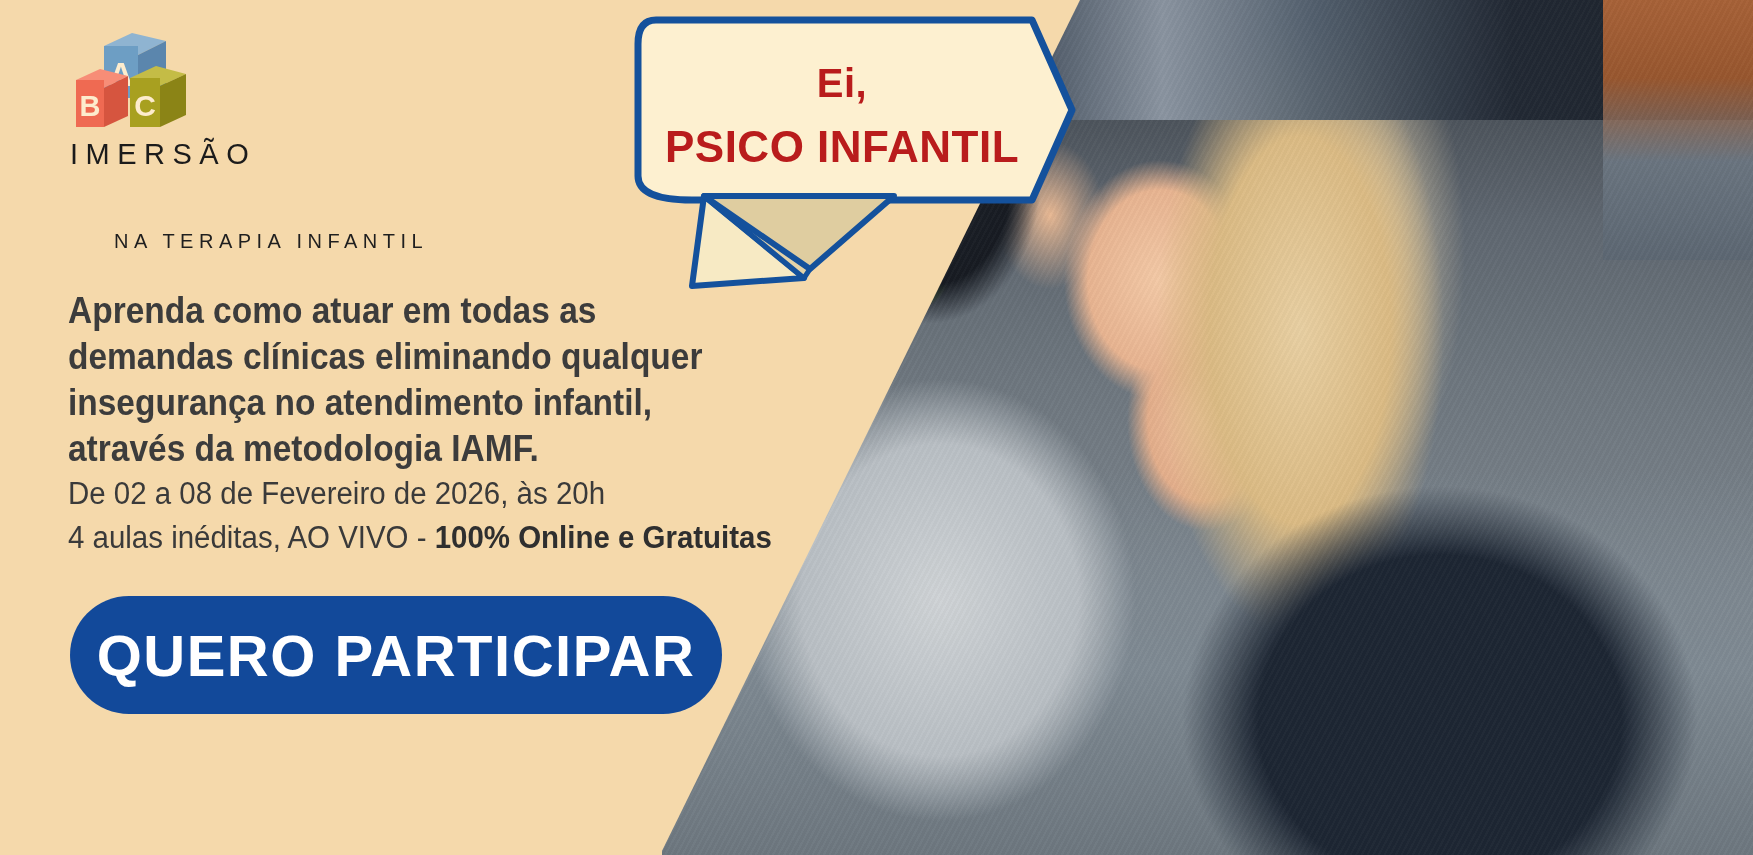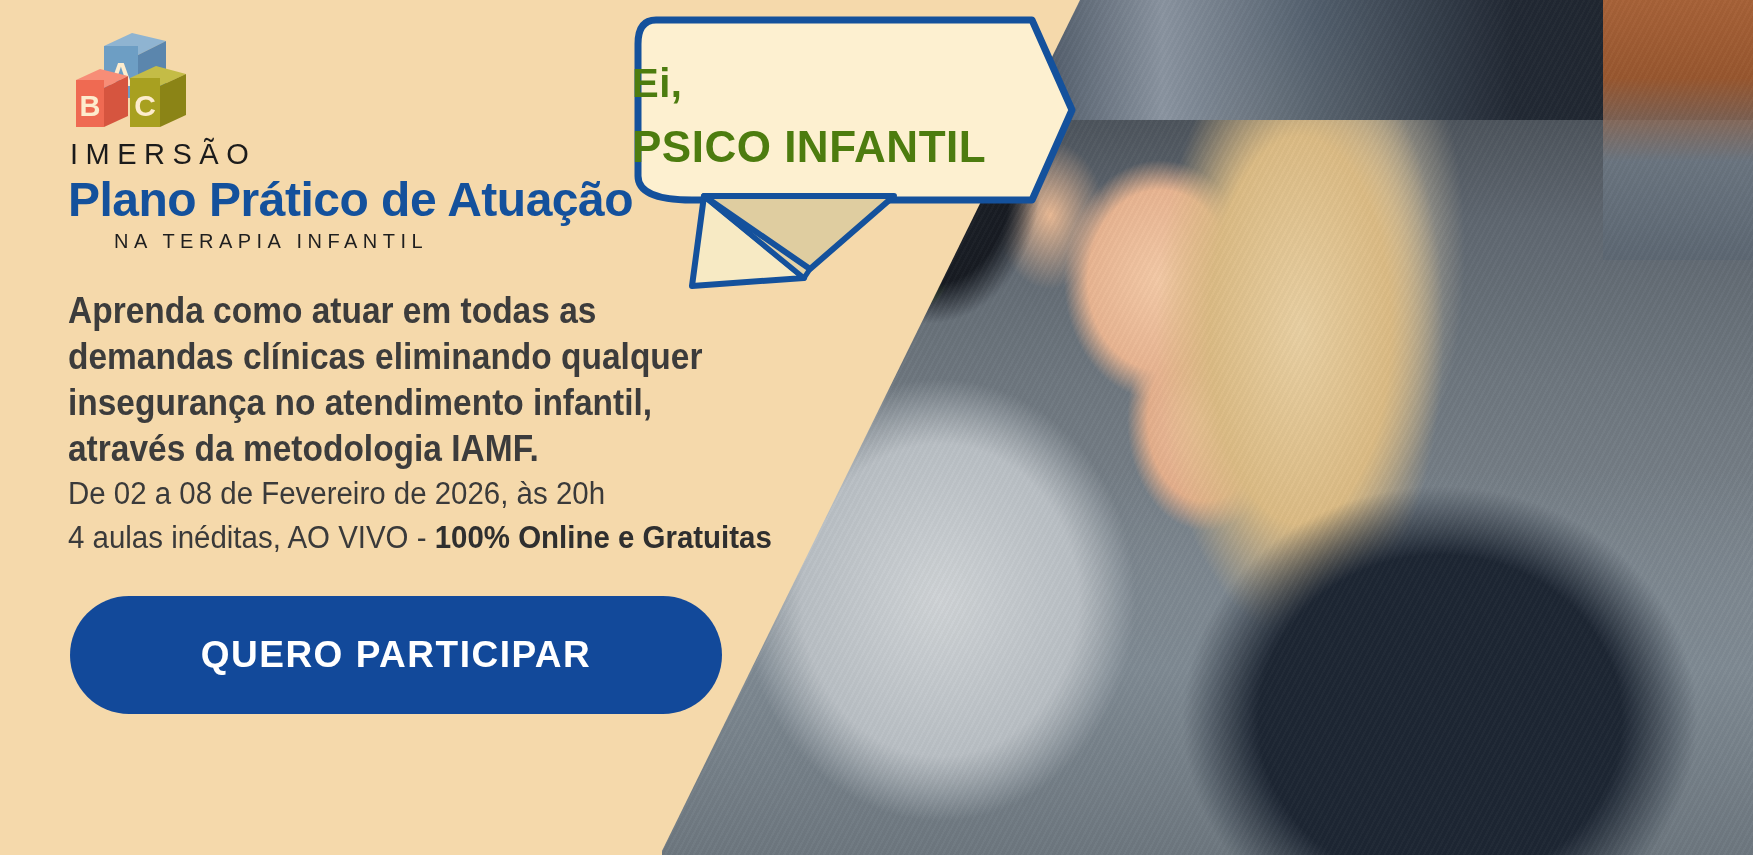--- a/index.html
+++ b/index.html
@@ -164,21 +164,21 @@
   .cta {
     position: absolute;
     left: 70px;
     top: 596px;
     width: 652px;
     height: 118px;
     border-radius: 59px;
     background: #12499a;
     border: none;
     color: #ffffff;
-    font-size: 37px;
+    font-size: 58px;
     font-weight: bold;
     letter-spacing: 1.5px;
     cursor: pointer;
     display: flex;
     align-items: center;
     justify-content: center;
     font-family: "Liberation Sans", sans-serif;
     padding: 0;
   }
 
@@ -189,22 +189,22 @@
     top: 14px;
     width: 445px;
     height: 290px;
   }
   .bubble-wrap svg { display: block; }
   .bubble-text {
     position: absolute;
     left: 0;
     top: 46px;
     width: 420px;
-    text-align: left;
-    color: #4d7c0f;
+    text-align: center;
+    color: #b91c1c;
     font-weight: bold;
     line-height: 1.18;
     pointer-events: none;
   }
   .bubble-l1 { font-size: 40px; letter-spacing: .5px; }
   .bubble-l2 { font-size: 44px; letter-spacing: .5px; margin-top: 14px; }
 </style>
 </head>
 <body>
 
@@ -240,21 +240,20 @@
       <g>
         <polygon points="60,50 86,38 116,46 90,58" fill="#c4bc46"></polygon>
         <polygon points="116,46 116,87 90,99 90,58" fill="#8b8416"></polygon>
         <rect x="60" y="50" width="30" height="49" fill="#a8a020"></rect>
         <text x="75" y="88" font-family="Liberation Sans, sans-serif" font-size="30" font-weight="bold" fill="#fdeccd" text-anchor="middle">C</text>
       </g>
     </svg>
   </div>
 
   <div class="kicker">IMERSÃO</div>
-  <div class="title">Plano Prático de Atuação</div>
   <div class="subtitle">NA TERAPIA INFANTIL</div>
 
   <div class="lead">
     <div>Aprenda como atuar em todas as</div>
     <div>demandas clínicas eliminando qualquer</div>
     <div>insegurança no atendimento infantil,</div>
     <div>através da metodologia IAMF.</div>
   </div>
 
   <div class="details">

